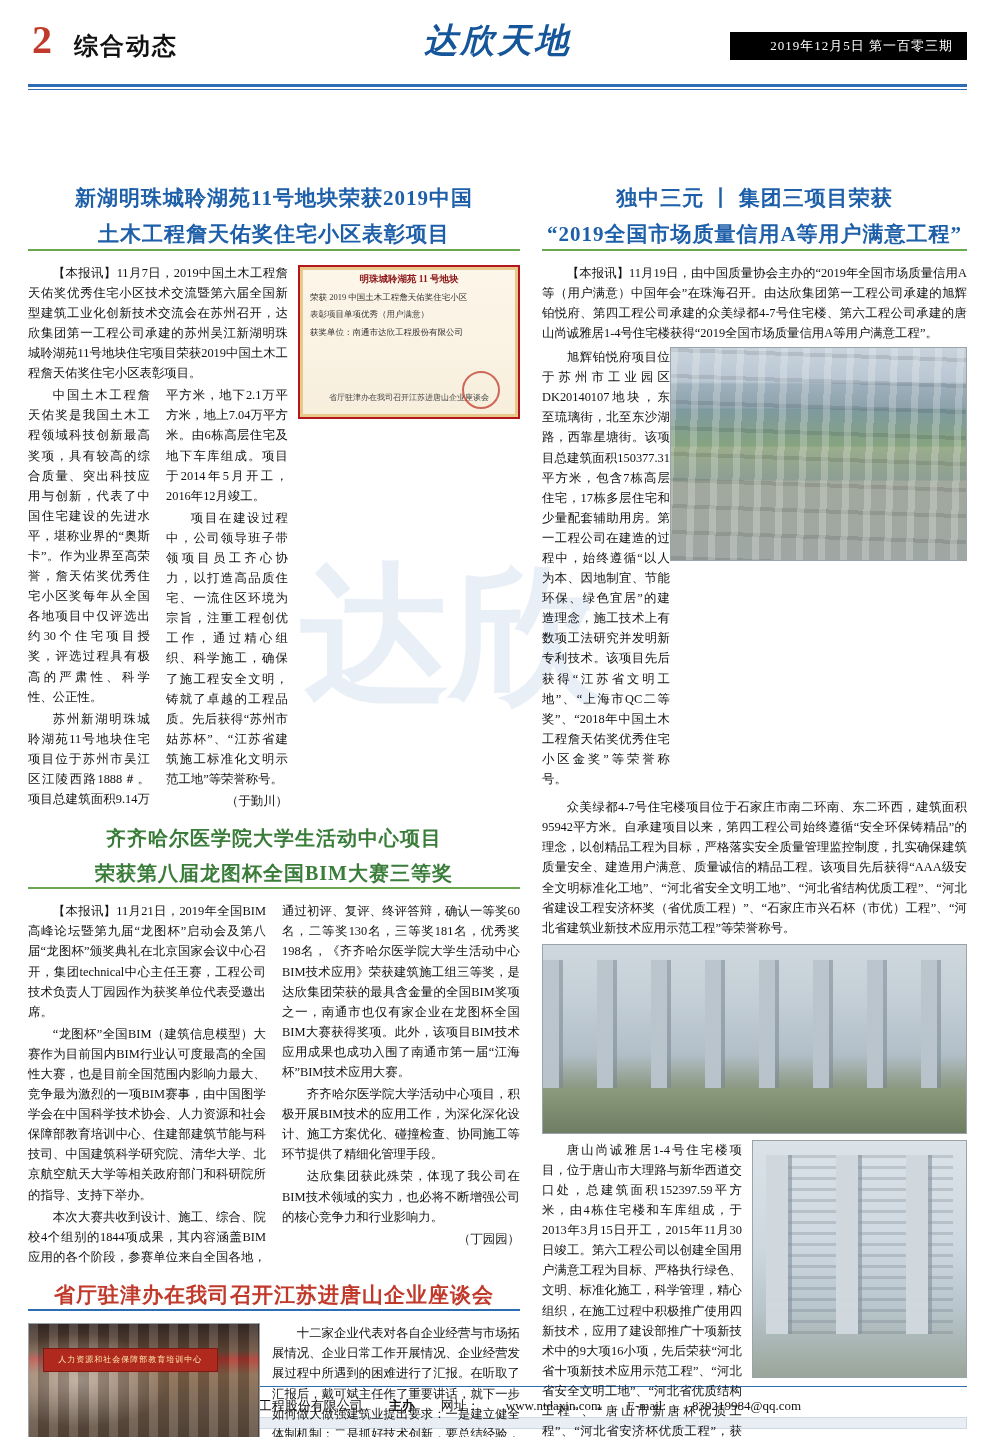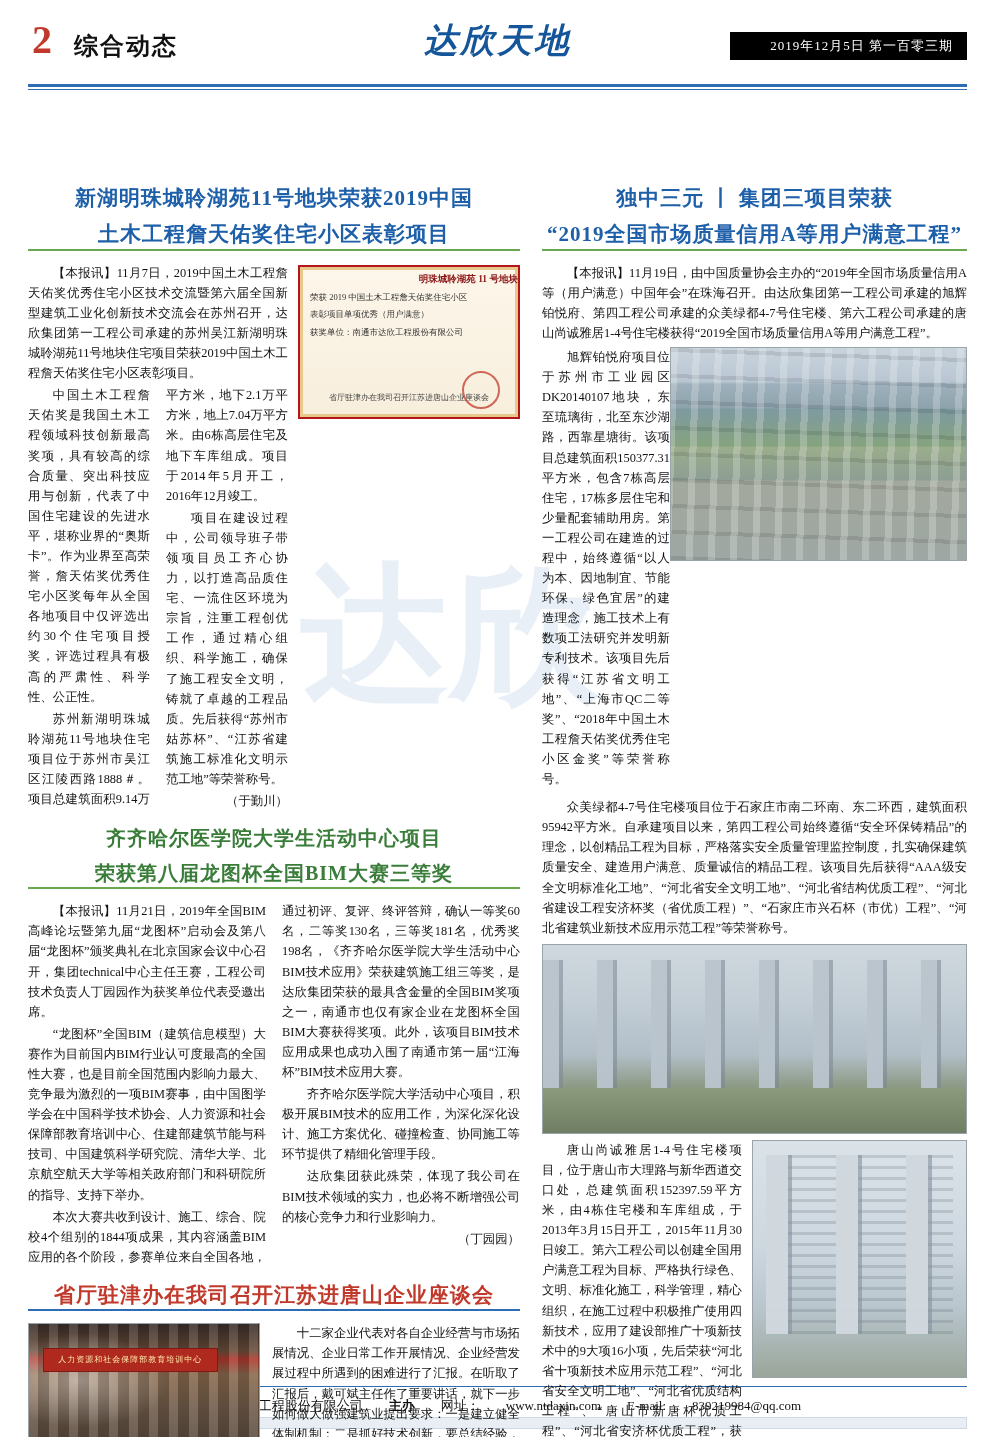--- a/index.html
+++ b/index.html
@@ -117,21 +117,21 @@
     box-shadow:inset 0 0 0 3px #e7c98b;
     position:relative;
     overflow:hidden;
   }
   .cert .c-title{
     text-align:center;font-size:20px;font-weight:bold;color:#b5161c;
     margin-top:14px;letter-spacing:4px;
     font-family:"Liberation Serif", serif;
   }
   .cert .c-sub{
-    text-align:right;font-size:9.5px;color:#8a1416;margin-top:6px;font-weight:bold;
+    text-align:center;font-size:9.5px;color:#8a1416;margin-top:6px;font-weight:bold;
   }
   .cert .c-line{
     font-size:8.5px;color:#333;margin:5px 10px 0 10px;line-height:1.5;
   }
   .cert .c-seal{
     position:absolute;right:18px;bottom:8px;
     width:34px;height:34px;border:2px solid #c0392b;border-radius:50%;
     opacity:.75;
   }
   .cert .c-foot{

